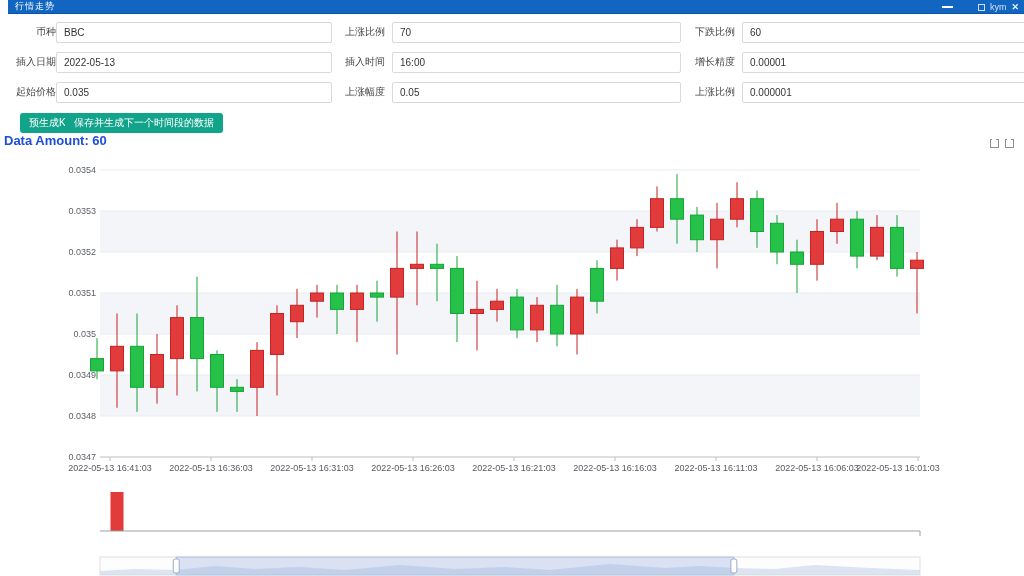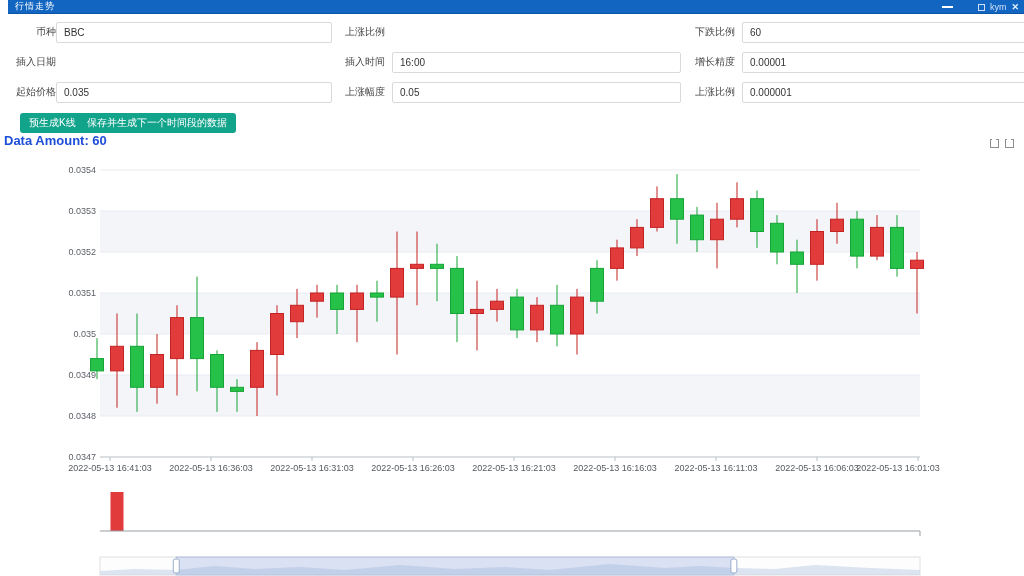--- a/index.html
+++ b/index.html
@@ -30,21 +30,21 @@
   .c1{left:0px;}  .c1 .lbl{width:56px;margin-right:0;} .c1 input{width:276px;}
   .c2{left:335px;} .c2 .lbl{width:50px;margin-right:7px;} .c2 input{width:289px;}
   .c3{left:685px;} .c3 .lbl{width:50px;margin-right:7px;} .c3 input{width:321px;}
   .r1{top:21px;} .r2{top:51px;} .r3{top:81px;}
   
   .btn{
     position:absolute;top:113px;height:20px;background:#12a38b;color:#ffffff;
     font-size:10px;border:none;border-radius:3px;padding:0 9px;cursor:pointer;
     font-family:"Liberation Sans", sans-serif;
   }
-  .btn1{left:20px;text-align:right;} .btn2{left:78px;}
+  .btn1{left:20px;text-align:right;} .btn2{left:65px;}
   .data-amount{position:absolute;left:4px;top:133px;font-size:13px;font-weight:bold;color:#1d4ed8;}
   
   .tbicon{position:absolute;top:139px;width:9px;height:9px;border:1px solid #8e8e8e;box-sizing:border-box;}
   .tbicon .notch{position:absolute;left:1px;top:-2px;width:4px;height:3px;background:#ffffff;}
   .tb1{left:990px;} .tb2{left:1005px;}
   
   #chart-svg{position:absolute;left:0;top:0;pointer-events:none;}
   svg text{font-family:"Liberation Sans", sans-serif;}
 </style>
 </head>
@@ -60,27 +60,29 @@
     <span class="ctl-txt">e</span>
   </div>
 </div>
 
 <div class="f c1 r1">
   <span class="lbl">币种</span>
   <input value="BBC" style="">
 </div>
 <div class="f c2 r1">
   <span class="lbl">上涨比例</span>
+  <input value="70" style="">
 </div>
 <div class="f c3 r1">
   <span class="lbl">下跌比例</span>
   <input value="60" style="">
 </div>
 <div class="f c1 r2">
   <span class="lbl">插入日期</span>
+  <input value="2022-05-13" style="">
 </div>
 <div class="f c2 r2">
   <span class="lbl">插入时间</span>
   <input value="16:00" style="">
 </div>
 <div class="f c3 r2">
   <span class="lbl">增长精度</span>
   <input value="0.00001" style="">
 </div>
 <div class="f c1 r3">

